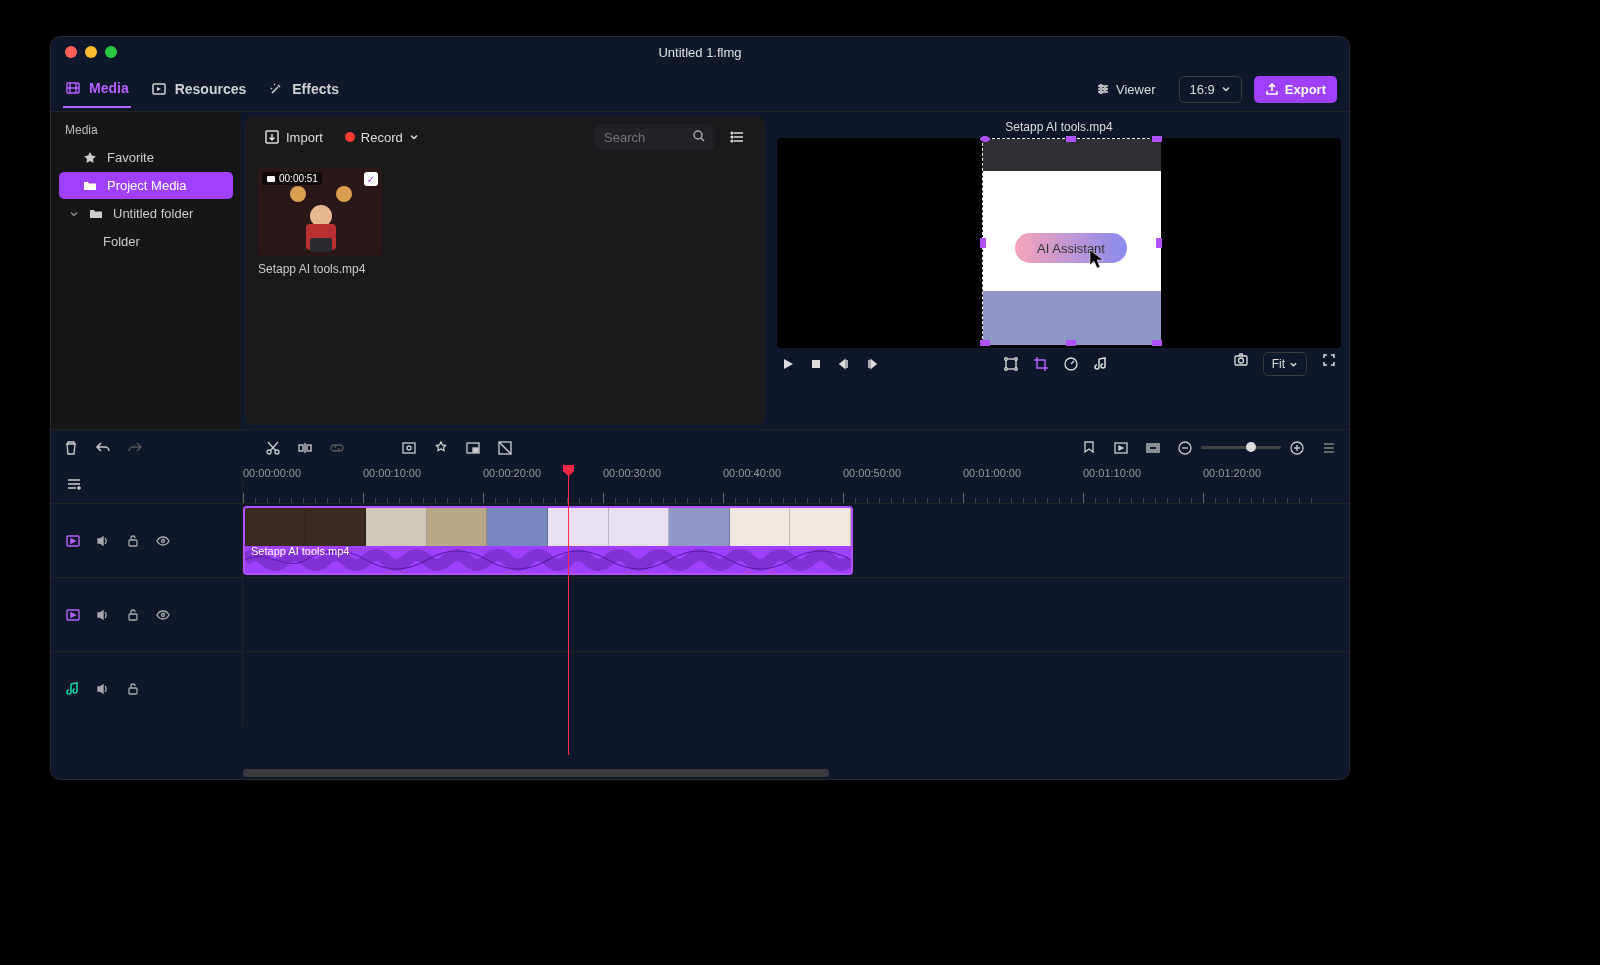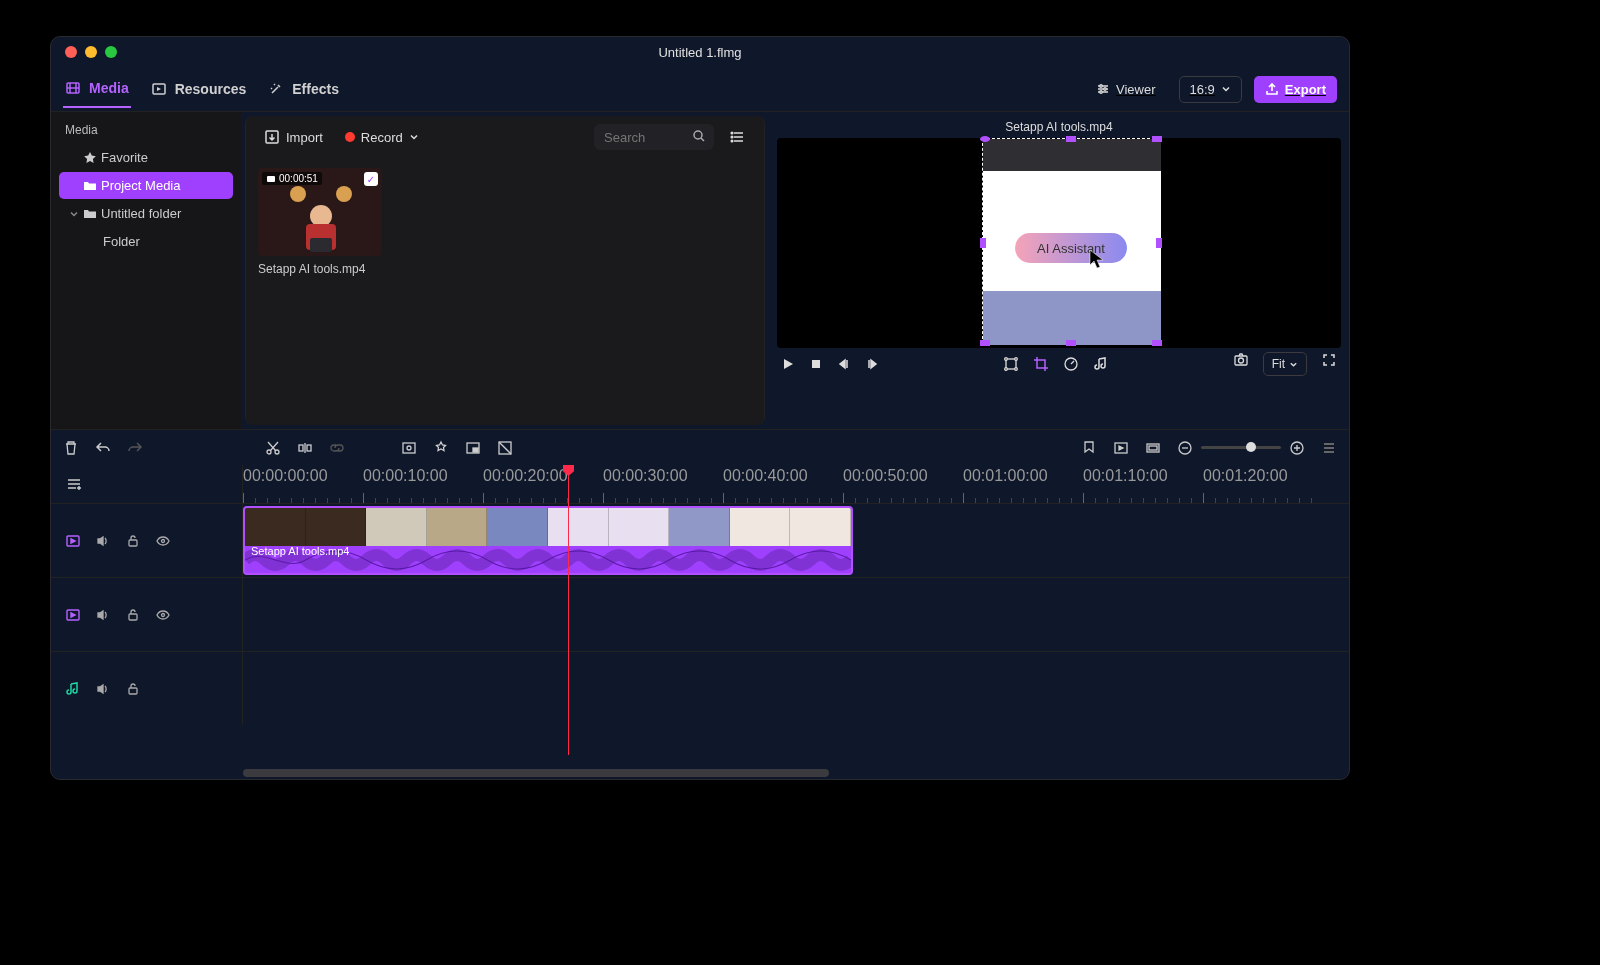--- a/index.html
+++ b/index.html
@@ -9,28 +9,28 @@
 .traffic-lights { display:flex; gap:8px; padding-left:14px; }
 .tl { width:12px; height:12px; border-radius:50%; }
 .tl.red{background:#ff5f57;} .tl.yellow{background:#febc2e;} .tl.green{background:#28c840;}
 .title-text { position:absolute; left:0; right:0; text-align:center; color:#e0e0e0; font-size:13px; font-weight:500; pointer-events:none;}
 .top-bar { height:44px; display:flex; align-items:center; padding:0 12px; }
 .tab-group { display:flex; align-items:center; gap:18px; }
 .main-tab { display:flex; align-items:center; gap:8px; color:#d0d0d0; font-size:14px; font-weight:600; padding:10px 2px; cursor:pointer; }
 .main-tab.active { color:#b562ff; border-bottom:2px solid #b562ff; }
 .main-tab .ic { width:16px; height:16px; display:flex; align-items:center; justify-content:center; }
 .spacer { flex:1; }
-.right-tools { display:flex; align-items:center; gap:12px;text-decoration:underline; }
+.right-tools { display:flex; align-items:center; gap:12px; }
 .toolbtn { display:flex; align-items:center; gap:6px; color:#ddd; font-size:13px; padding:5px 10px; border-radius:5px; border:1px solid transparent; cursor:pointer; }
 .toolbtn.bordered { border:1px solid #3a3a3f; }
 .toolbtn.primary { background:#a040ff; color:#fff; font-weight:600; }
 .midrow { display:flex; flex:0 0 318px; border-top:1px solid #222; }
 .sidebar { width:190px; background:#161618; padding:6px 0; }
 .sidebar-head { color:#bbb; font-size:12px; padding:5px 14px 6px; }
-.tree-item { display:flex; align-items:center; gap:4px; color:#ccc; font-size:13px; padding:6px 10px 6px 24px; cursor:pointer; border-radius:5px; margin:1px 8px; }
+.tree-item { display:flex; align-items:center; gap:10px; color:#ccc; font-size:13px; padding:6px 10px 6px 24px; cursor:pointer; border-radius:5px; margin:1px 8px; }
 .tree-item.active { background:#a040ff; color:#fff; }
 .tree-item.indent2 { padding-left:44px; }
 .tree-item .caret { width:10px; color:#888; margin-left:-14px;}
 .media-panel { flex:1; background:#1a1a1c; border-left:1px solid #222; border-right:1px solid #222; display:flex; flex-direction:column; border-radius:8px; margin:4px;}
 .media-tools { display:flex; align-items:center; gap:10px; padding:8px 12px; }
 .mt-btn { display:flex; align-items:center; gap:6px; color:#ddd; font-size:13px; cursor:pointer; padding:4px 6px; }
 .rec-dot { width:10px; height:10px; border-radius:50%; background:#ff3b30; }
 .search-box { background:#222226; border-radius:6px; padding:4px 30px 4px 10px; position:relative; }
 .search-box input { background:transparent; border:none; outline:none; color:#aaa; font-size:13px; width:80px; }
 .search-box .sicon { position:absolute; right:8px; top:5px; color:#aaa; }
@@ -67,21 +67,21 @@
 .tl-toolbar { height:36px; display:flex; align-items:center; padding:0 12px; gap:16px; border-top:1px solid #222;}
 .tl-ic { color:#ccc; cursor:pointer; }
 .tl-ic.dim { color:#555; }
 .zoom { display:flex; align-items:center; gap:8px; }
 .zoom-track { width:80px; height:3px; background:#444; border-radius:2px; position:relative;}
 .zoom-track .zh { position:absolute; left:56%; top:-4px; width:10px; height:10px; background:#ddd; border-radius:50%;}
 .timeline-area { flex:1; display:flex; flex-direction:column; position:relative; overflow:hidden;}
 .ruler-row { height:38px; display:flex; }
 .track-head-col { width:192px; flex-shrink:0; border-right:1px solid #222;}
 .ruler { flex:1; position:relative; }
-.time-lbl { position:absolute; top:2px; color:#9a9a9a; font-size:16px; }
+.time-lbl { position:absolute; top:2px; color:#9a9a9a; font-size:11px; }
 .ticks { position:absolute; left:0; right:0; bottom:0; height:14px; }
 .tick { position:absolute; bottom:0; width:1px; background:#666; }
 .tick.major { height:10px; }
 .tick.minor { height:5px; background:#444;}
 .playhead { position:absolute; top:0; width:1px; background:#ff2a4a; z-index:5; }
 .ph-head { position:absolute; top:-1px; left:-5px; width:11px; height:12px; background:#ff2a4a; clip-path:polygon(0 0,100% 0,100% 60%,50% 100%,0 60%);}
 .track-row { height:74px; display:flex; border-top:1px solid #222;}
 .track-head { width:192px; display:flex; align-items:center; gap:14px; padding-left:14px; }
 .th-ic { color:#aaa; cursor:pointer; }
 .th-ic.purple { color:#b562ff; }

